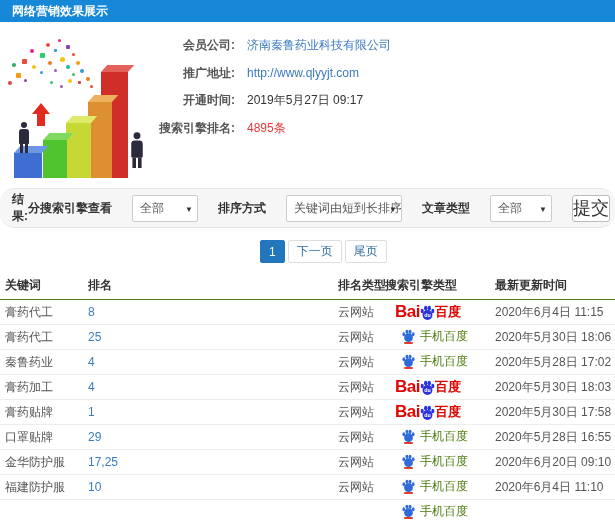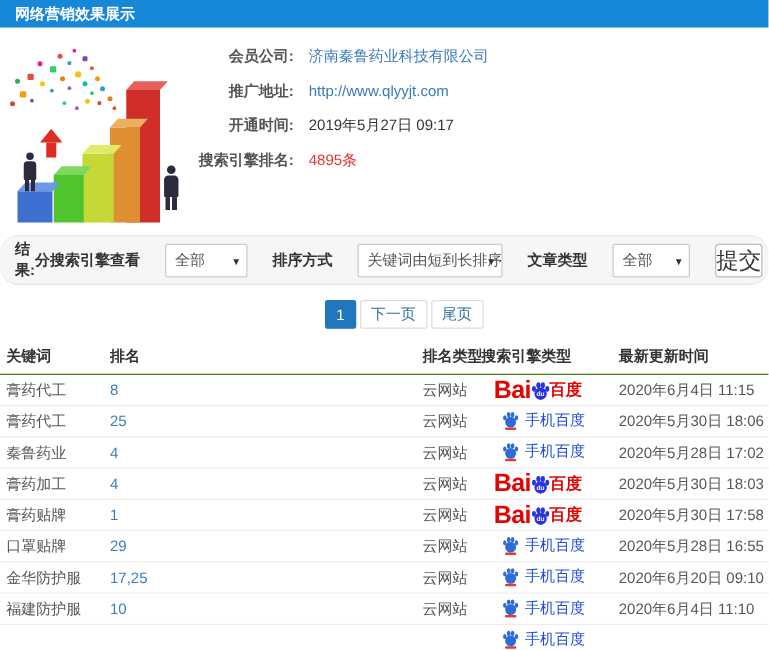--- a/index.html
+++ b/index.html
@@ -68,32 +68,32 @@
   .table { margin-top:9px; }
   .thead, .trow { display:grid; grid-template-columns:83px 250px 47px 110px 1fr; padding-left:5px; align-items:center; }
   .thead { height:28px; font-weight:bold; color:#333; border-bottom:1px solid #4d7c0f; }
   .trow { height:25px; border-bottom:1px solid #ededed; }
   .cell { overflow:hidden; white-space:nowrap; }
   .c-rank { color:#3a7dbd; cursor:pointer; }
   .c-kw, .c-type, .c-date { color:#555; }
 
   
   .bd-pc { display:inline-flex; align-items:center; padding-left:10px; }
-  .bai { color:#e10601; font-weight:bold; font-size:20px; letter-spacing:-0.5px; }
+  .bai { color:#e10601; font-weight:bold; font-size:17px; letter-spacing:-0.5px; }
   .bdu { color:#e10601; font-weight:bold; font-size:13px; }
   .paw ellipse, .paw circle { fill:#2932e1; }
   .paw text { font-size:7.5px; fill:#fff; font-weight:bold; font-family:"Liberation Sans",sans-serif; }
   .paw-pc { width:17px; height:17px; margin:0 -1px; }
   
   .bd-m { display:inline-flex; align-items:center; padding-left:16px; gap:4px; }
   .paw-m { width:15px; height:15px; }
   .paw-m ellipse, .paw-m circle { fill:#2f6bd8; }
   .paw-wrap { display:inline-flex; flex-direction:column; align-items:center; }
   .paw-wrap::after { content:""; width:9px; height:2px; background:#e03c31; border-radius:1px; margin-top:-1px; }
-  .m-label { color:#1d4ed8; }
+  .m-label { color:#4d7c0f; }
 </style>
 </head>
 <body>
 
 <div class="app">
 
   <div class="topbar">
     <span class="title">网络营销效果展示</span>
   </div>
 

